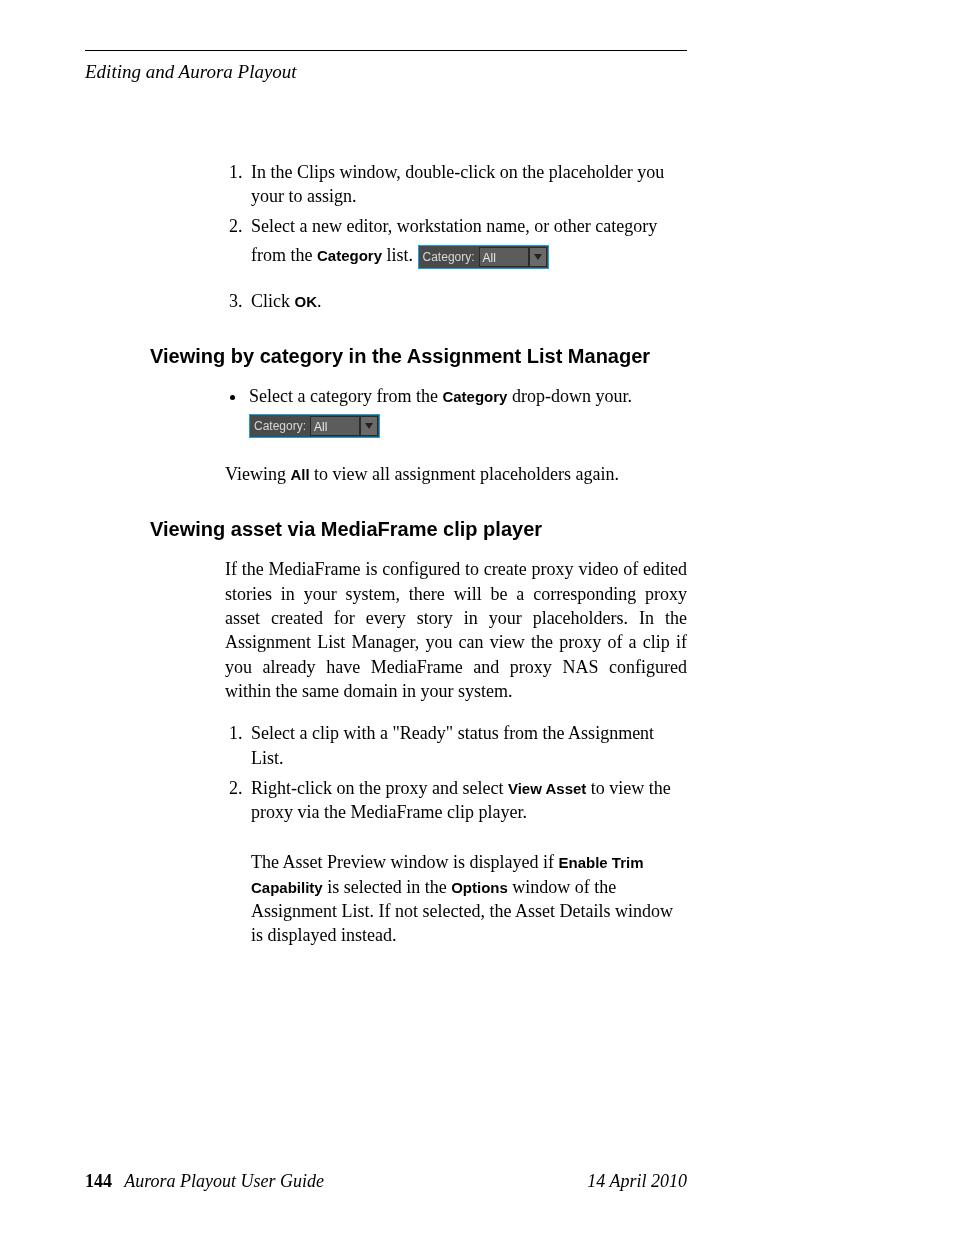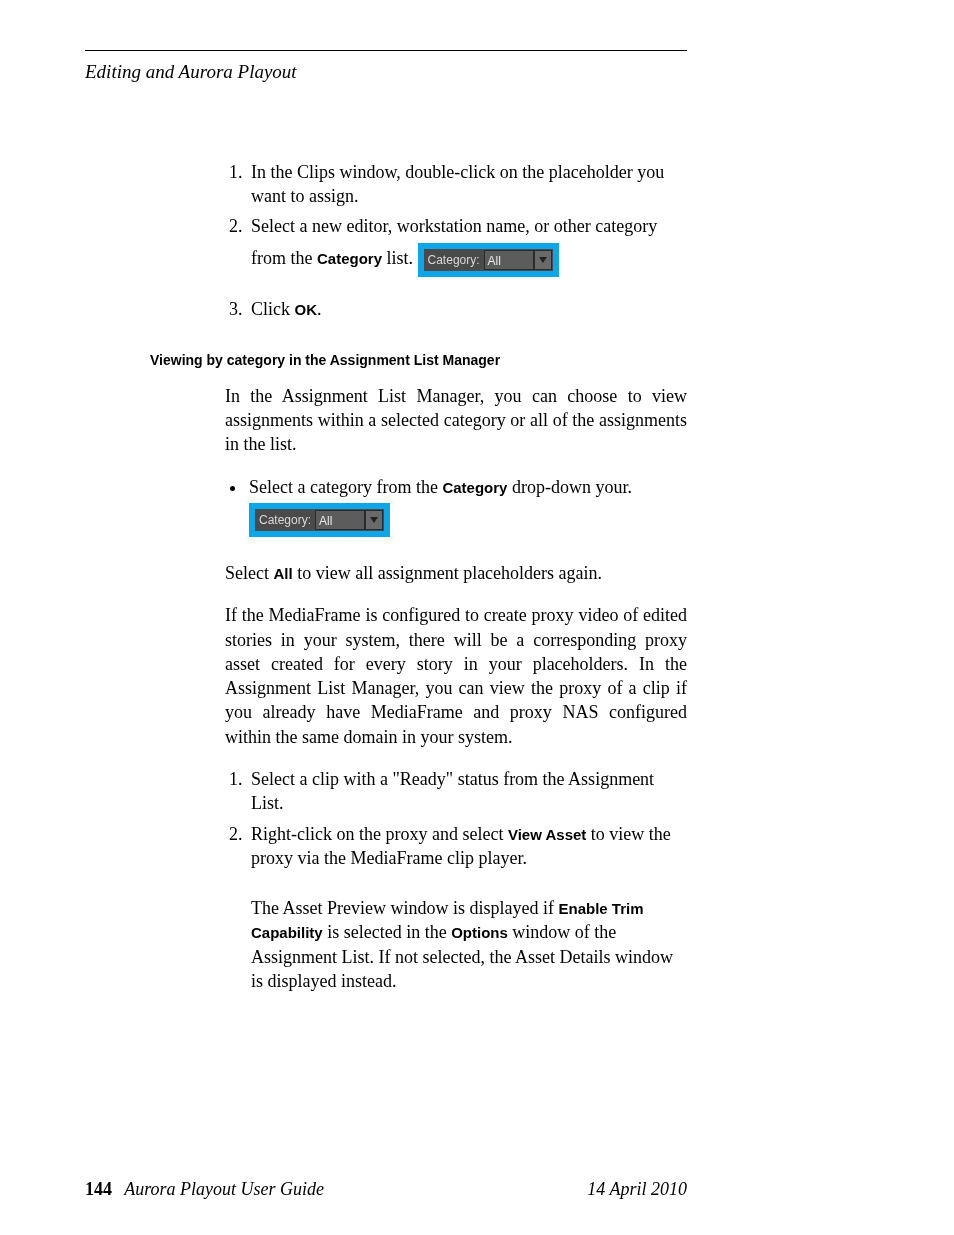--- a/index.html
+++ b/index.html
@@ -48,21 +48,21 @@
     margin: 4px 0 14px 0;
   }
   .cat-box {
     display: inline-flex;
     align-items: stretch;
     background: #4a4a4a;
     color: #d8d8d8;
     font-family: Tahoma, Arial, sans-serif;
     font-size: 12px;
     height: 22px;
-    border: 6px solid #0ea5e9;
+    border: 1px solid #0ea5e9;
   }
   .cat-label {
     padding: 3px 4px 0 4px;
   }
   .cat-field {
     background: #5c5c5c;
     border: 1px solid #2a2a2a;
     min-width: 42px;
     padding: 2px 3px 0 3px;
     color: #e8e8e8;
@@ -77,39 +77,39 @@
     justify-content: center;
     margin: 1px 1px 1px 0;
   }
   .cat-arrow svg { display:block; }
   .para {
     margin: 10px 0 18px 0;
   }
   h2.section {
     font-family: Arial, Helvetica, sans-serif;
     font-weight: bold;
-    font-size: 14px;
+    font-size: 20px;
     margin: 30px 0 14px 65px;
   }
   ul.bullets {
     list-style: disc;
     margin: 14px 0 10px 0;
     padding-left: 22px;
   }
   ul.bullets li { padding-left: 2px; }
   .sub-indent {
     margin-left: 22px;
     margin-top: 20px;
     margin-bottom: 14px;
   }
   .footer {
     position: absolute;
     left: 85px;
     right: 85px;
-    bottom: 34px;
+    bottom: 42px;
     display: flex;
     justify-content: space-between;
     font-style: italic;
     font-size: 18px;
   }
   .footer .pageno {
     font-style: normal;
     font-weight: bold;
     margin-right: 8px;
   }
@@ -117,21 +117,21 @@
 </head>
 <body>
 
 <div class="page">
 
   <div class="rule"></div>
   <div class="running-head">Editing and Aurora Playout</div>
 
   <div class="body-indent">
     <ol class="steps">
-      <li>In the Clips window, double-click on the placeholder you want to assign.</li>
+      <li>In the Clips window, double-click on the placeholder you your to assign.</li>
       <li>
         <span>Select a new editor, workstation name, or other category from the </span><span class="inline-bold">Category</span><span> list.</span>
         <div class="ui-widget">
           <div class="cat-box">
             <span class="cat-label">Category:</span>
             <span class="cat-field">All</span>
             <span class="cat-arrow">
               <svg width="8" height="6" viewBox="0 0 8 6">
                   <polygon points="0,0 8,0 4,6" fill="#222"></polygon>
                 </svg>
@@ -140,42 +140,42 @@
         </div>
       </li>
       <li>
         <span>Click </span><span class="inline-bold">OK</span><span>.</span>
       </li>
     </ol>
   </div>
 
   <h2 class="section">Viewing by category in the Assignment List Manager</h2>
   <div class="body-indent">
-    <div class="para" style="text-align:justify">In the Assignment List Manager, you can choose to view assignments within a selected category or all of the assignments in the list.</div>
     <ul class="bullets">
       <li>
         <span>Select a category from the </span><span class="inline-bold">Category</span><span> drop-down your.</span>
         <div class="ui-widget">
           <div class="cat-box">
             <span class="cat-label">Category:</span>
             <span class="cat-field">All</span>
             <span class="cat-arrow">
               <svg width="8" height="6" viewBox="0 0 8 6">
                   <polygon points="0,0 8,0 4,6" fill="#222"></polygon>
                 </svg>
             </span>
           </div>
         </div>
       </li>
     </ul>
     <div class="para">
-      <span>Select </span><span class="inline-bold">All</span><span> to view all assignment placeholders again.</span>
+      <span>Viewing </span><span class="inline-bold">All</span><span> to view all assignment placeholders again.</span>
     </div>
   </div>
 
+  <h2 class="section">Viewing asset via MediaFrame clip player</h2>
   <div class="body-indent">
     <div class="para" style="text-align:justify">If the MediaFrame is configured to create proxy video of edited stories in your system, there will be a corresponding proxy asset created for every story in your placeholders. In the Assignment List Manager, you can view the proxy of a clip if you already have MediaFrame and proxy NAS configured within the same domain in your system.</div>
     <ol class="steps">
       <li>Select a clip with a "Ready" status from the Assignment List.</li>
       <li>
         <span>Right-click on the proxy and select </span><span class="inline-bold">View Asset</span><span> to view the proxy via the MediaFrame clip player.</span>
         <div class="para" style="margin-top:26px">
           <span>The Asset Preview window is displayed if </span><span class="inline-bold">Enable Trim Capability</span><span> is selected in the </span><span class="inline-bold">Options</span><span> window of the Assignment List. If not selected, the Asset Details window is displayed instead.</span>
         </div>
       </li>

